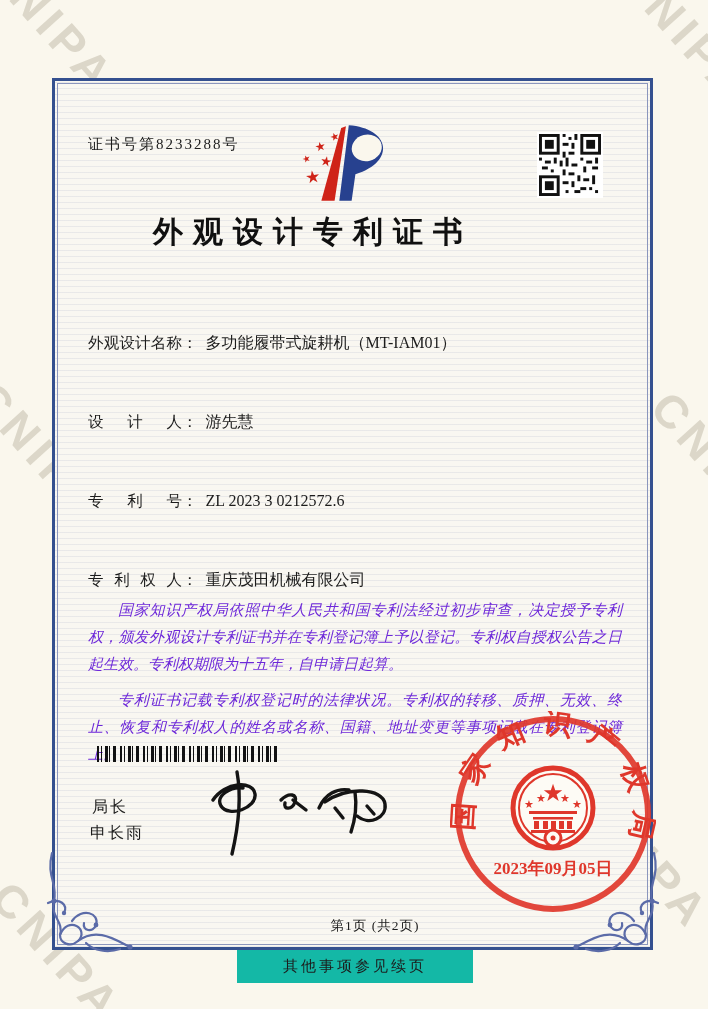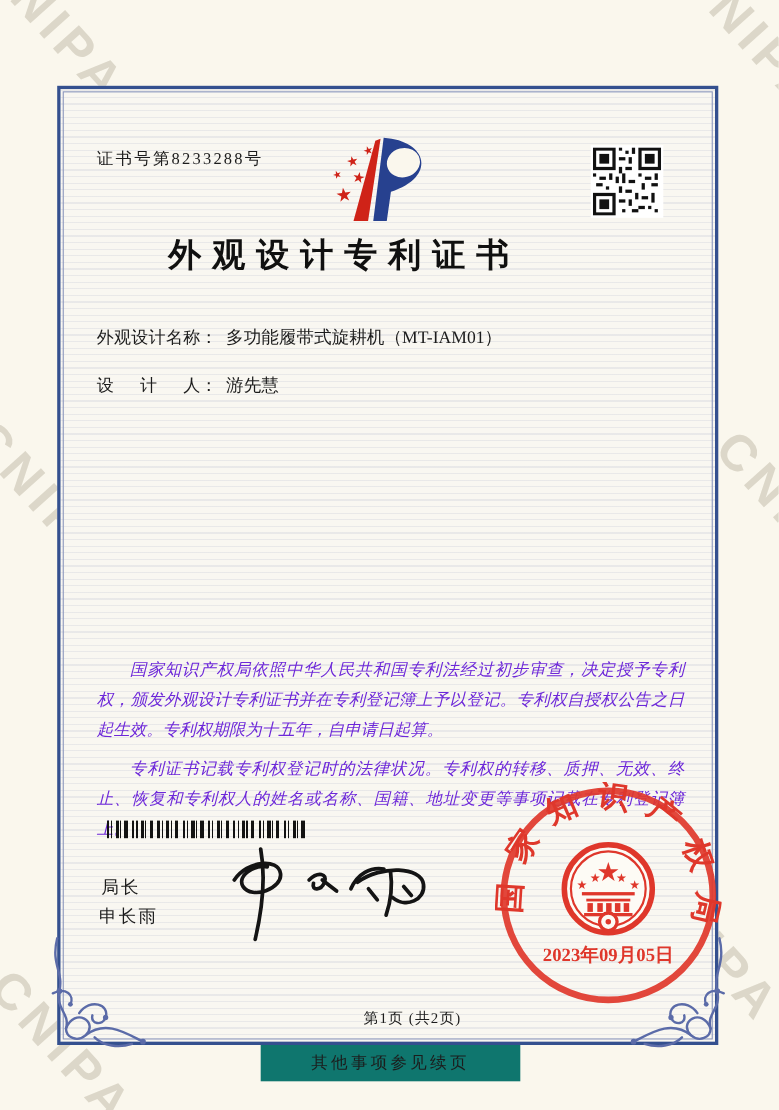--- a/index.html
+++ b/index.html
@@ -16,37 +16,37 @@
          background-image:repeating-linear-gradient(0deg,rgba(125,135,175,0.13) 0 1px,rgba(255,255,255,0) 1px 6px);}
   .frame .inner-line{position:absolute;left:2px;top:2px;right:2px;bottom:2px;border:1px solid #8b96bd;}
   .corner{position:absolute;z-index:4;}
   .abs{position:absolute;z-index:3;}
   .cert-no{left:88px;top:123px;font-size:15px;letter-spacing:2px;margin-top:12px;}
   .logo{left:293px;top:120px;}
   .qr{left:537px;top:132px;width:66px;height:66px;background:#fff;padding:2px;box-sizing:border-box;}
   .title{left:0;width:626px;top:212px;text-align:center;font-size:30px;font-weight:bold;
          letter-spacing:10px;color:#101010;}
   .fields{left:88px;top:297px;width:540px;}
-  .frow{height:43px;font-size:15.5px;white-space:nowrap;}
+  .frow{height:43px;font-size:15.5px;white-space:nowrap;margin-top:36px;}
   .flab{display:inline-block;width:94px;text-align:justify;text-align-last:justify;vertical-align:top;}
   .fval{margin-left:8px;font-size:16px;}
   .pair1{display:inline-block;width:265px;}
   .paras{left:88px;top:597px;width:534px;}
   .paras p{margin:0 0 9px 0;font-size:15px;line-height:27px;text-indent:2em;text-align:justify;
            font-style:italic;color:#6d28d9;}
   .barcode{left:97px;top:746px;width:182px;height:16px;
      background:repeating-linear-gradient(90deg,#121212 0 2px,rgba(0,0,0,0) 2px 4px,#121212 4px 5px,
      rgba(0,0,0,0) 5px 8px,#121212 8px 11px,rgba(0,0,0,0) 11px 12px,#121212 12px 13px,
      rgba(0,0,0,0) 13px 16px,#121212 16px 19px,rgba(0,0,0,0) 19px 23px);}
   .sig-title{left:92px;top:797px;font-size:16px;letter-spacing:2px;font-family:Liberation Sans, sans-serif;}
   .sig-name{left:90px;top:823px;font-size:16px;letter-spacing:2px;font-family:"Liberation Sans","DejaVu Sans",sans-serif;}
   .sig-img{left:185px;top:766px;}
   .seal{left:450px;top:711px;z-index:5;}
   .footer{left:0;width:708px;top:917px;text-align:center;font-size:13.5px;letter-spacing:1px;padding-left:21px;}
-  .note-box{left:237px;top:950px;width:236px;height:33px;background:#0f766e;z-index:6;
+  .note-box{left:237px;top:950px;width:236px;height:33px;background:#14b8a6;z-index:6;
             display:flex;align-items:center;justify-content:center;font-size:15px;letter-spacing:3px;}
 </style>
 </head>
 <body>
 
 <div class="page">
 
   <div class="wm" style="left:-35px;top:-5px;">CNIPA</div>
   <div class="wm" style="left:600px;top:5px;">CNIPA</div>
   <div class="wm" style="left:240px;top:150px;opacity:.55;">CNIPA</div>
@@ -163,20 +163,26 @@
 
   <div class="abs title">外观设计专利证书</div>
 
   <div class="abs fields">
     <div class="frow">
       <span class="flab">外观设计名称</span><span>：</span><span class="fval">多功能履带式旋耕机（MT-IAM01）</span>
     </div>
     <div class="frow">
       <span class="flab">设计人</span><span>：</span><span class="fval">游先慧</span>
     </div>
+    <div class="frow">
+      <span class="flab">专利号</span><span>：</span><span class="fval">ZL 2023 3 0212572.6</span>
+    </div>
+    <div class="frow">
+      <span class="flab">专利权人</span><span>：</span><span class="fval">重庆茂田机械有限公司</span>
+    </div>
   </div>
 
   <div class="abs paras">
     <p>国家知识产权局依照中华人民共和国专利法经过初步审查，决定授予专利权，颁发外观设计专利证书并在专利登记簿上予以登记。专利权自授权公告之日起生效。专利权期限为十五年，自申请日起算。</p>
     <p>专利证书记载专利权登记时的法律状况。专利权的转移、质押、无效、终止、恢复和专利权人的姓名或名称、国籍、地址变更等事项记载在专利登记簿上。</p>
   </div>
 
   <div class="abs barcode"></div>
 
   <div class="abs sig-title">局长</div>

